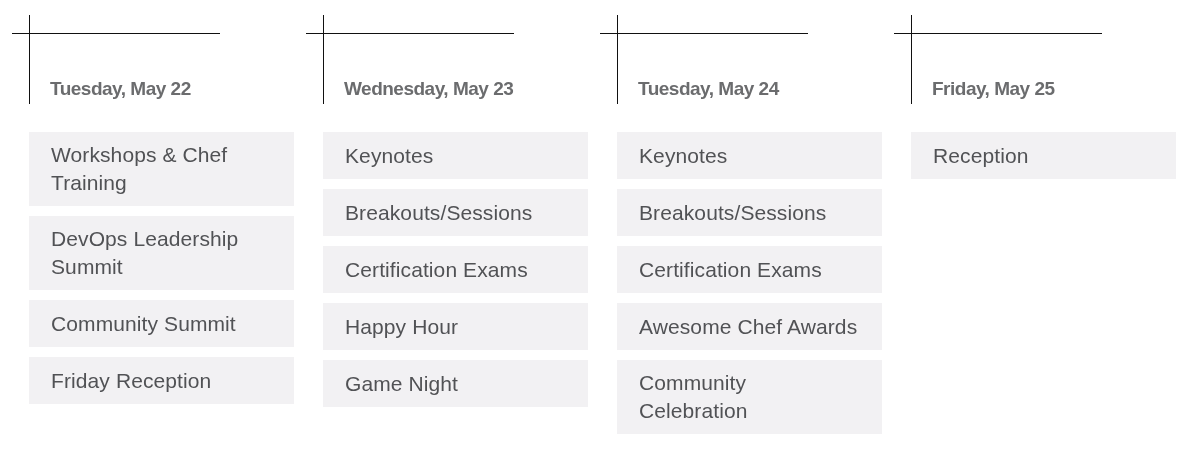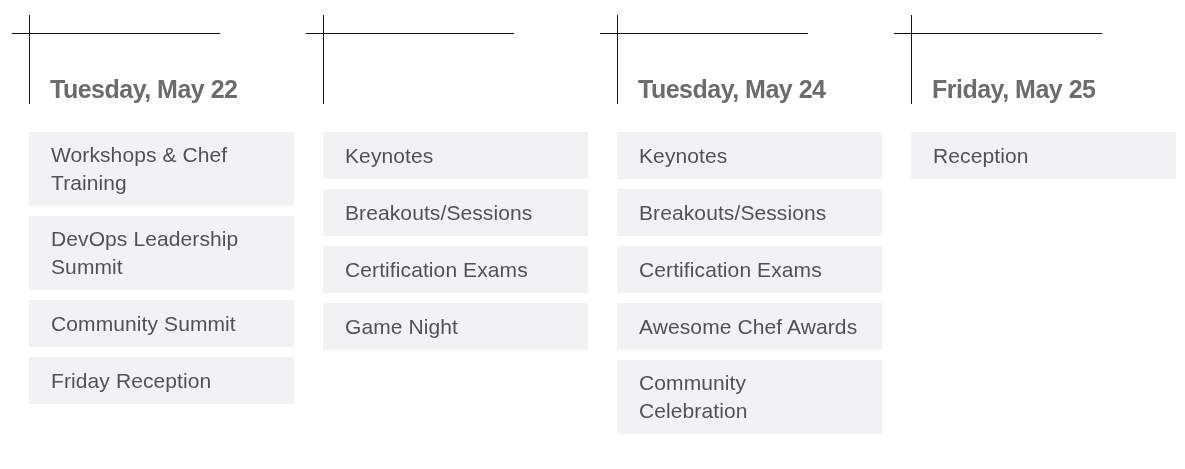--- a/index.html
+++ b/index.html
@@ -43,21 +43,21 @@
     left: 0px;
     width: 1.4px;
     height: 89px;
     background: var(--line-color, #111111);
   }
   .day-header {
     position: absolute;
     top: 74px;
     left: 21px;
     margin: 0;
-    font-size: 25px;
+    font-size: 19px;
     line-height: 30px;
     font-weight: 700;
     letter-spacing: -0.5px;
     color: var(--header-color, #6b6c6e);
     white-space: nowrap;
   }
   .event {
     background: var(--event-bg, #f2f1f3);
     margin-bottom: 10px;
     min-height: 47px;
@@ -100,30 +100,34 @@
         <div class="event">
     <span class="event-label">Friday Reception</span>
   </div>
       </div>
   </div>
 
   <div class="column">
     <div class="column-top">
       <div class="h-line"></div>
       <div class="v-line"></div>
+      <h2 class="day-header">Wednesday, May 23</h2>
     </div>
     <div class="events">
         <div class="event">
     <span class="event-label">Keynotes</span>
   </div>
         <div class="event">
     <span class="event-label">Breakouts/Sessions</span>
   </div>
         <div class="event">
     <span class="event-label">Certification Exams</span>
+  </div>
+        <div class="event">
+    <span class="event-label">Happy Hour</span>
   </div>
         <div class="event">
     <span class="event-label">Game Night</span>
   </div>
       </div>
   </div>
 
   <div class="column">
     <div class="column-top">
       <div class="h-line"></div>

